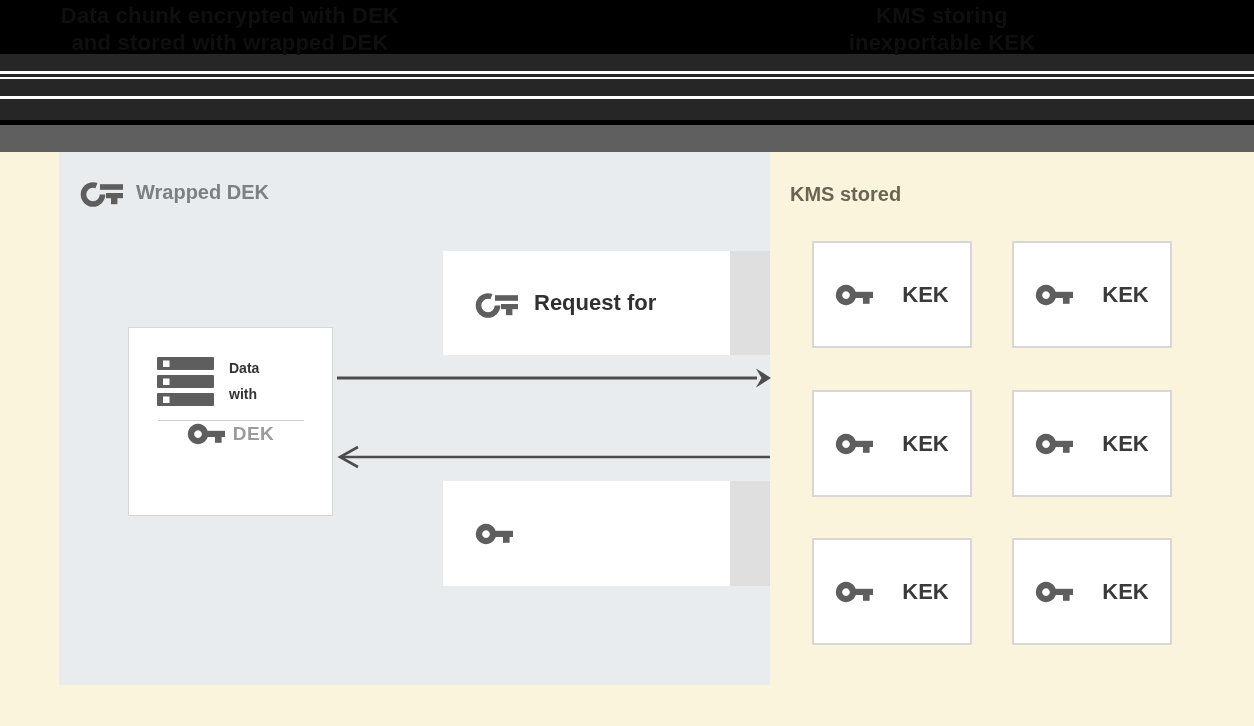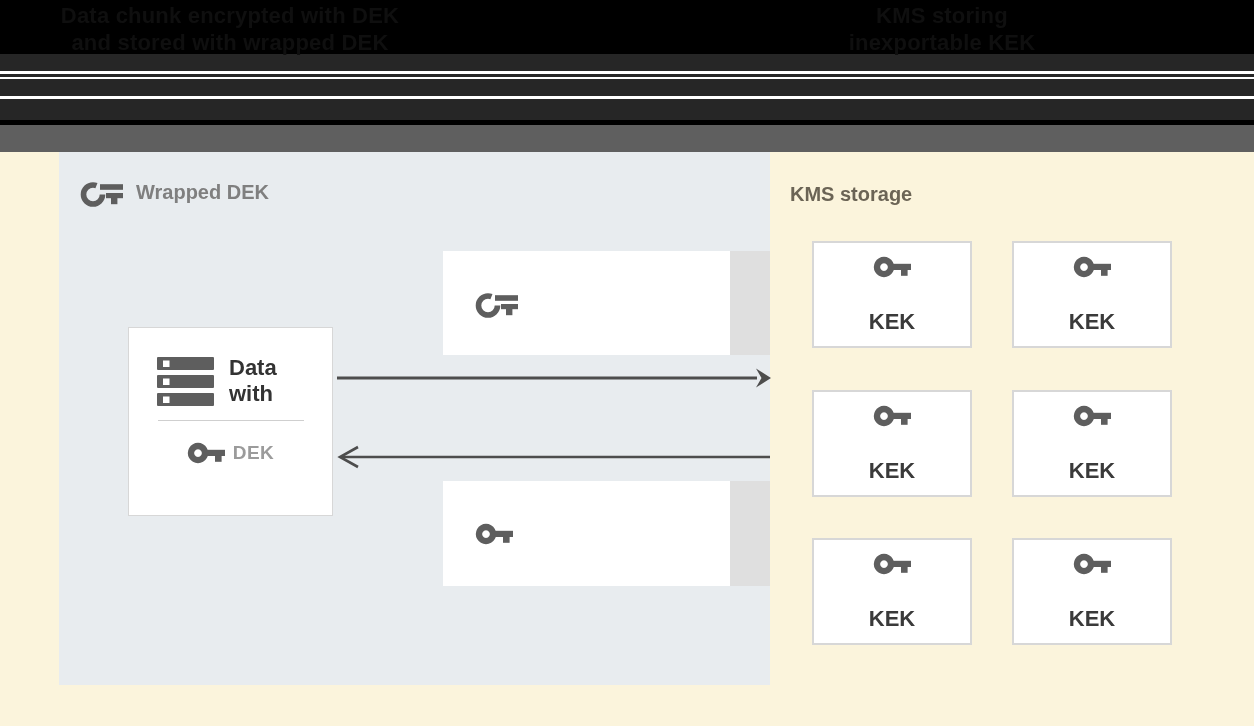--- a/index.html
+++ b/index.html
@@ -28,39 +28,39 @@
   
   .canvas{position:absolute;left:0;top:152px;width:1254px;height:672px;background:var(--yellow-bg);border-radius:9px;}
   .left-panel{position:absolute;left:59px;top:0;width:711px;height:533px;background:var(--panel-bg);}
 
   .wrapped-label{position:absolute;left:80px;top:24px;display:flex;align-items:center;gap:12px;}
   .wrapped-label .txt{font-size:20px;color:var(--label-gray);}
 
   .card{background:#fff;position:absolute;}
   .chunk-box{left:128px;top:175px;width:205px;height:189px;border:1px solid var(--box-border);}
   .chunk-row{display:flex;align-items:center;margin:27px 0 0 28px;gap:14px;}
-  .chunk-text{font-size:22px;line-height:26px;color:var(--text-dark);}
+  .chunk-text{font-size:14px;line-height:26px;color:var(--text-dark);}
   .chunk-divider{width:146px;height:1px;background:#CFCFCF;margin:13px auto 0 auto;}
-  .dek-row{display:flex;align-items:center;justify-content:center;gap:8px;margin-top:19px;}
+  .dek-row{display:flex;align-items:center;justify-content:center;gap:8px;}
   .dek-row .txt{font-size:19px;color:var(--text-mid);letter-spacing:.5px;}
 
   .msg-box{width:287px;height:104px;display:flex;align-items:center;gap:15px;padding-left:32px;}
   .req-box{left:443px;top:99px;}
   .ret-box{left:443px;top:329px;height:105px;}
   .msg-box .txt{font-size:22px;line-height:28px;color:#303030;}
   .gray-tab{position:absolute;left:730px;width:40px;background:var(--tab-gray);}
   .tab-req{top:99px;height:104px;}
   .tab-ret{top:329px;height:105px;}
 
   .arrows{position:absolute;left:0;top:0;width:780px;height:540px;pointer-events:none;}
 
   
   .kms-label{position:absolute;left:790px;top:31px;font-size:20px;color:var(--kms-label);}
   .kek-box{position:absolute;width:160px;height:107px;background:#fff;border:2px solid var(--box-border);
-           display:flex;align-items:center;justify-content:center;gap:29px;flex-direction:column;}
+           display:flex;align-items:center;justify-content:center;gap:29px;}
   .kek-box .txt{font-size:22px;color:#3A3A3A;}
   .kek-r1{top:89px;} .kek-r2{top:238px;} .kek-r3{top:386px;}
   .kek-c1{left:812px;} .kek-c2{left:1012px;}
 
   .icon{display:block;}
 </style>
 </head>
 <body>
 
 <div class="stage">
@@ -135,20 +135,21 @@
     <div class="card msg-box req-box">
       <span>
   <svg class="icon" width="44" height="33" viewBox="0 0 44 33">
     <circle cx="13" cy="18.5" r="9.5" fill="none" stroke="#5E5E5E" stroke-width="5.6" stroke-dasharray="48 11.7"></circle>
     <rect fill="#5E5E5E" x="20" y="8.2" width="23" height="5.6"></rect>
     <rect fill="#5E5E5E" x="26" y="17" width="17" height="5.2"></rect>
     <rect fill="#5E5E5E" x="31" y="22" width="6.4" height="6.2"></rect>
   </svg>
 </span>
       <div class="txt">
+        <div>Request for</div>
       </div>
     </div>
 
     <div class="gray-tab tab-ret"></div>
     <div class="card msg-box ret-box">
       <span>
   <svg class="icon" width="38" height="26" viewBox="0 0 38 26">
     <path fill="#5E5E5E" fill-rule="evenodd" d="M11,2.8 a10.2,10.2 0 1,0 0.001,0 Z M11,9.3 a3.8,3.8 0 1,1 -0.001,0 Z"></path>
     <rect fill="#5E5E5E" x="19" y="9.8" width="19" height="6.2"></rect>
     <rect fill="#5E5E5E" x="28" y="15.6" width="6.6" height="6.2"></rect>
@@ -158,21 +159,21 @@
 
     <svg class="arrows" viewBox="0 0 780 540">
 
       <line x1="337" y1="226" x2="757" y2="226" stroke="#4D4D4D" stroke-width="3"></line>
       <path d="M756,216.5 L771,226 L756,235.5 L761.5,226 Z" fill="#4D4D4D"></path>
 
       <line x1="342" y1="305" x2="770" y2="305" stroke="#4D4D4D" stroke-width="2.6"></line>
       <polyline points="358,295 340,305 358,315" fill="none" stroke="#4D4D4D" stroke-width="2.6"></polyline>
     </svg>
 
-    <div class="kms-label">KMS storage</div>
+    <div class="kms-label">KMS stored</div>
 
     <div class="kek-box kek-r1 kek-c1">
       <span>
   <svg class="icon" width="38" height="26" viewBox="0 0 38 26">
     <path fill="#5E5E5E" fill-rule="evenodd" d="M11,2.8 a10.2,10.2 0 1,0 0.001,0 Z M11,9.3 a3.8,3.8 0 1,1 -0.001,0 Z"></path>
     <rect fill="#5E5E5E" x="19" y="9.8" width="19" height="6.2"></rect>
     <rect fill="#5E5E5E" x="28" y="15.6" width="6.6" height="6.2"></rect>
   </svg>
 </span>
       <span class="txt">KEK</span>

